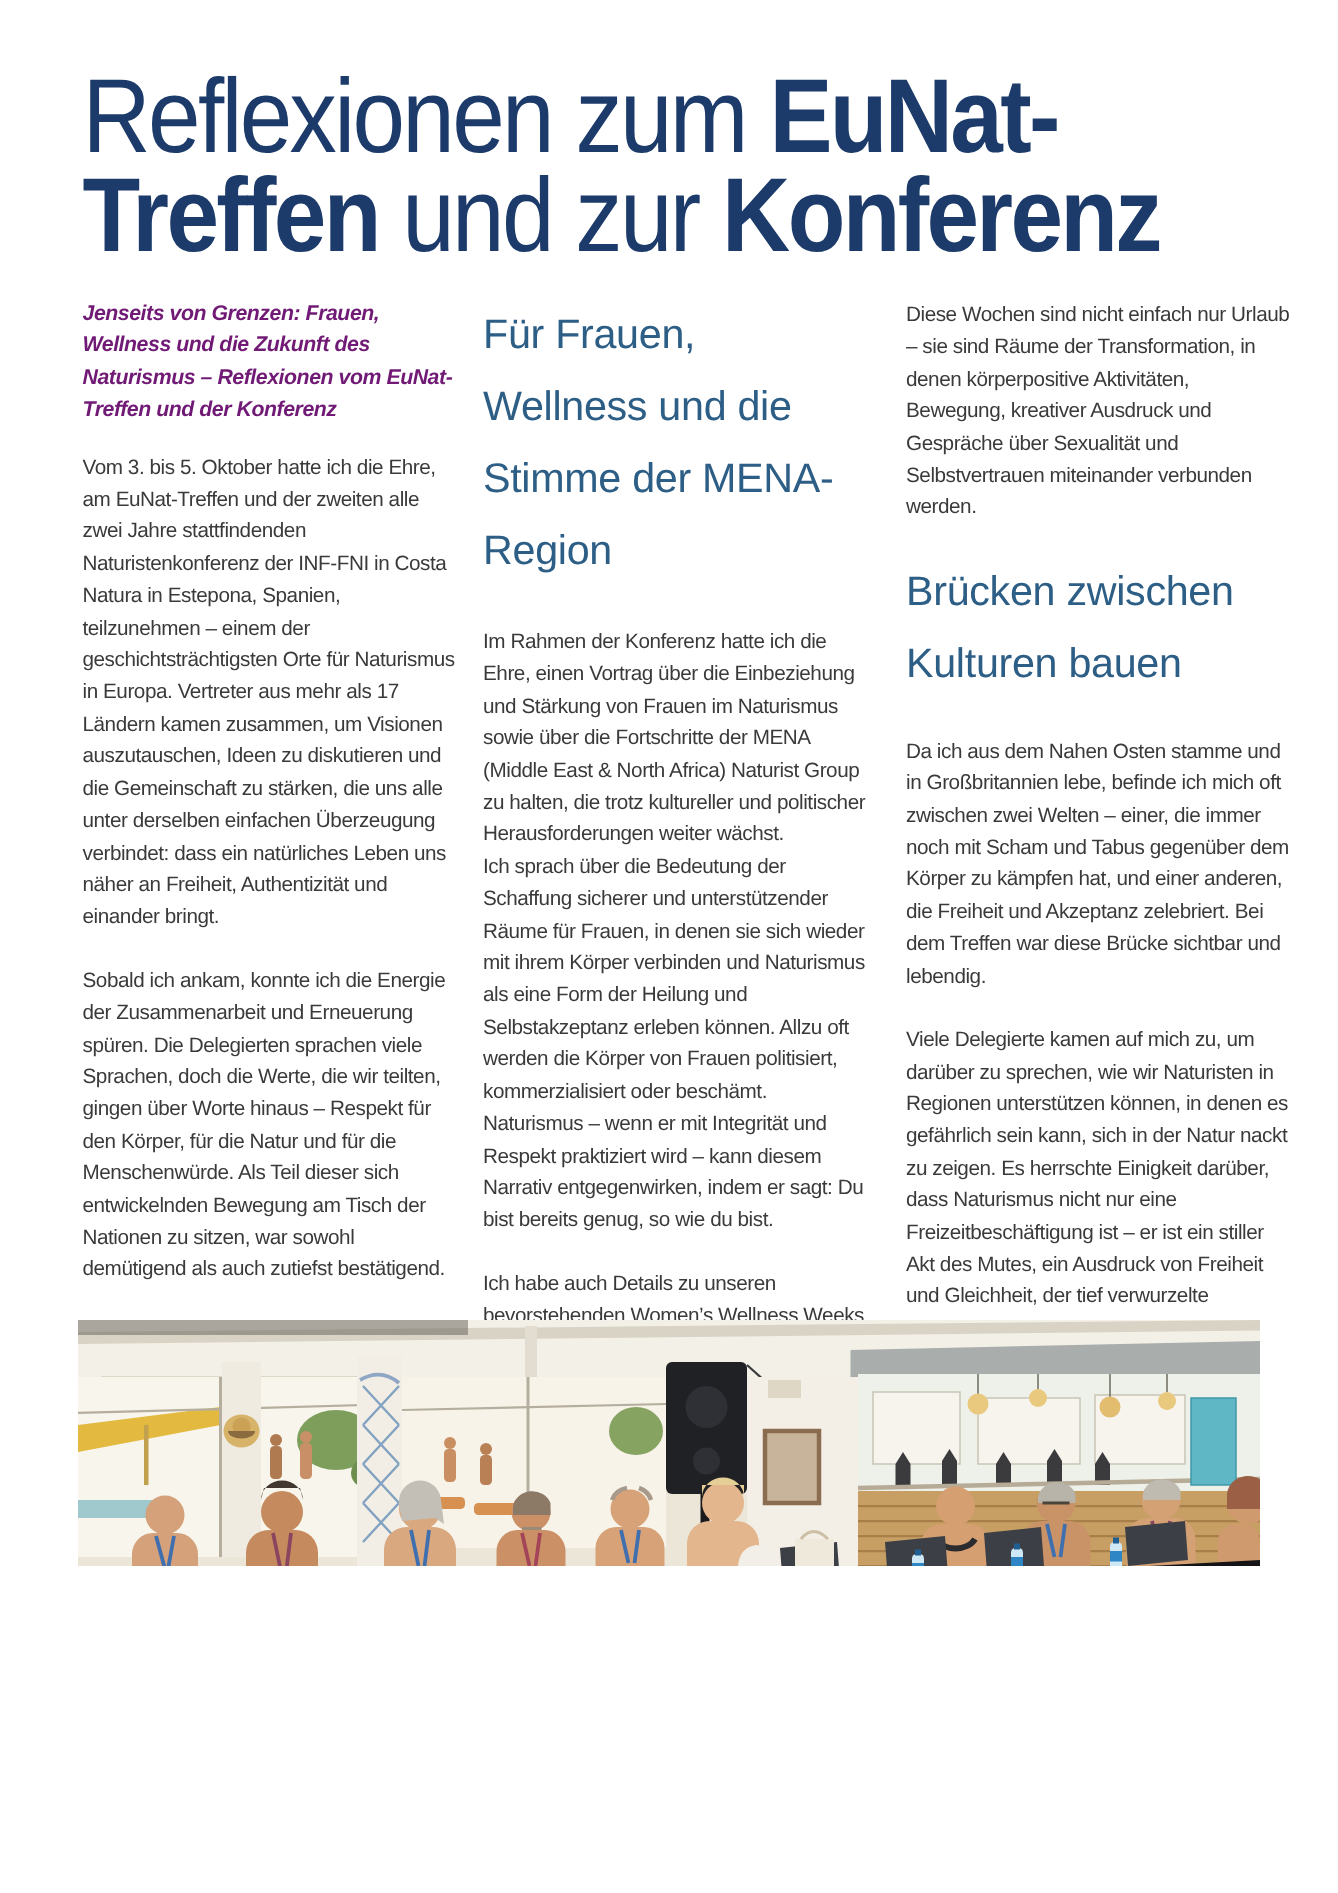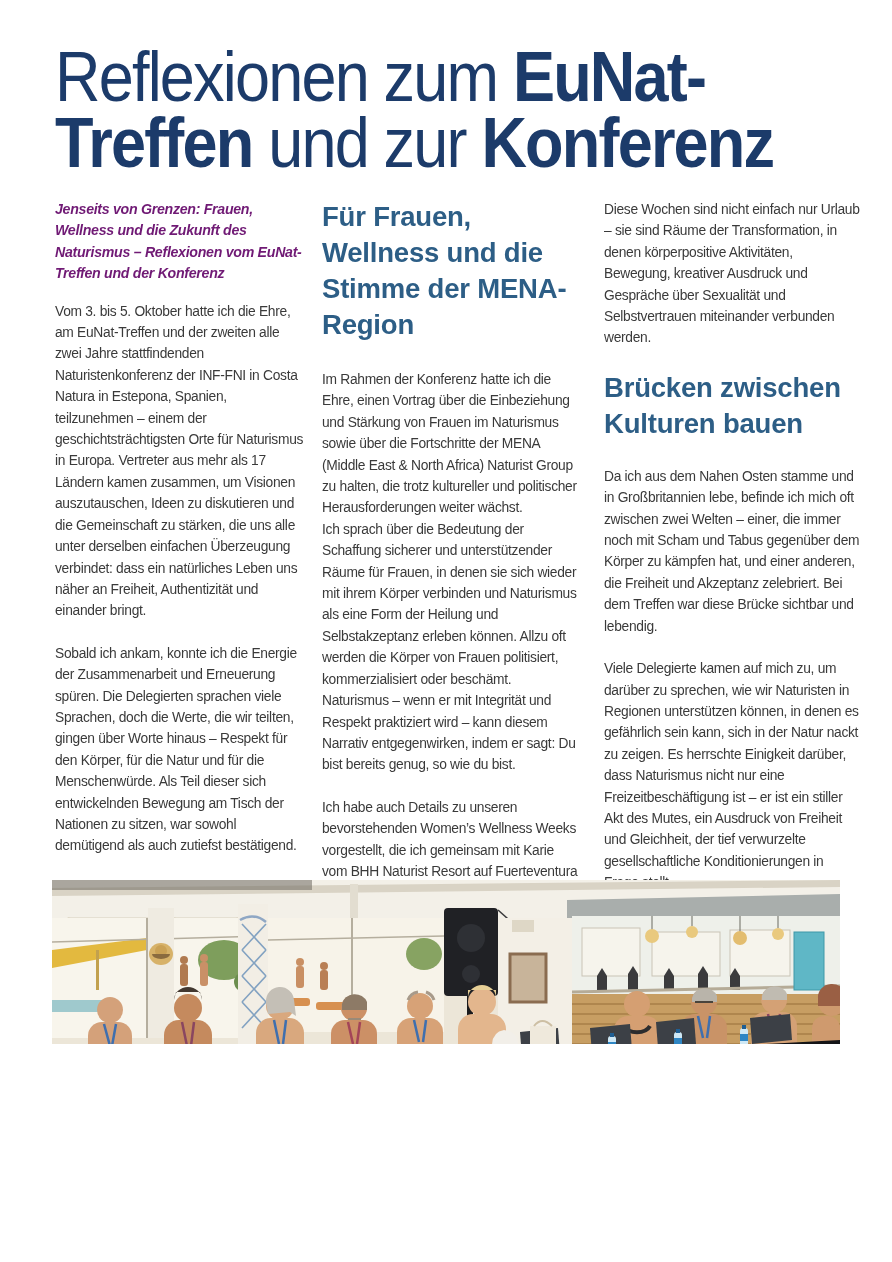--- a/index.html
+++ b/index.html
@@ -10,21 +10,21 @@
   .title-inner{transform:scaleX(.9);transform-origin:0 0;font-size:70px;line-height:66px;
                letter-spacing:-2px;color:#1c3b6a;font-weight:400;white-space:nowrap;}
   .title-inner b{font-weight:700;}
   
   .col{position:absolute;top:199px;font-size:13.8px;line-height:21.4px;letter-spacing:-0.3px;color:#3a3a3a;}
   #col1{left:55px;width:250px;}
   #col2{left:322px;width:256px;}
   #col3{left:604px;width:256px;}
   .lede{color:#701a75;font-weight:700;font-style:italic;margin:0 0 16px 0;font-size:14.2px;line-height:21.4px;}
   p.body{margin:0 0 21px 0;white-space:pre-line;}
-  h2.colhead{font-weight:700;font-size:27.5px;line-height:36px;color:#2d5e86;margin:0 0 26px 0;letter-spacing:-0.2px;}
+  h2.colhead{font-weight:400;font-size:27.5px;line-height:48px;color:#2d5e86;margin:0 0 26px 0;letter-spacing:-0.2px;}
   #col3 h2.colhead{margin-top:20px;margin-bottom:24px;}
   
   .photo{position:absolute;left:52px;top:880px;width:788px;height:270px;overflow:hidden;}
   .photo svg{display:block;}
   
   .footer{position:absolute;left:56px;top:1188px;font-size:17px;color:#4d7c0f;letter-spacing:0;}
 </style>
 </head>
 <body>
 

